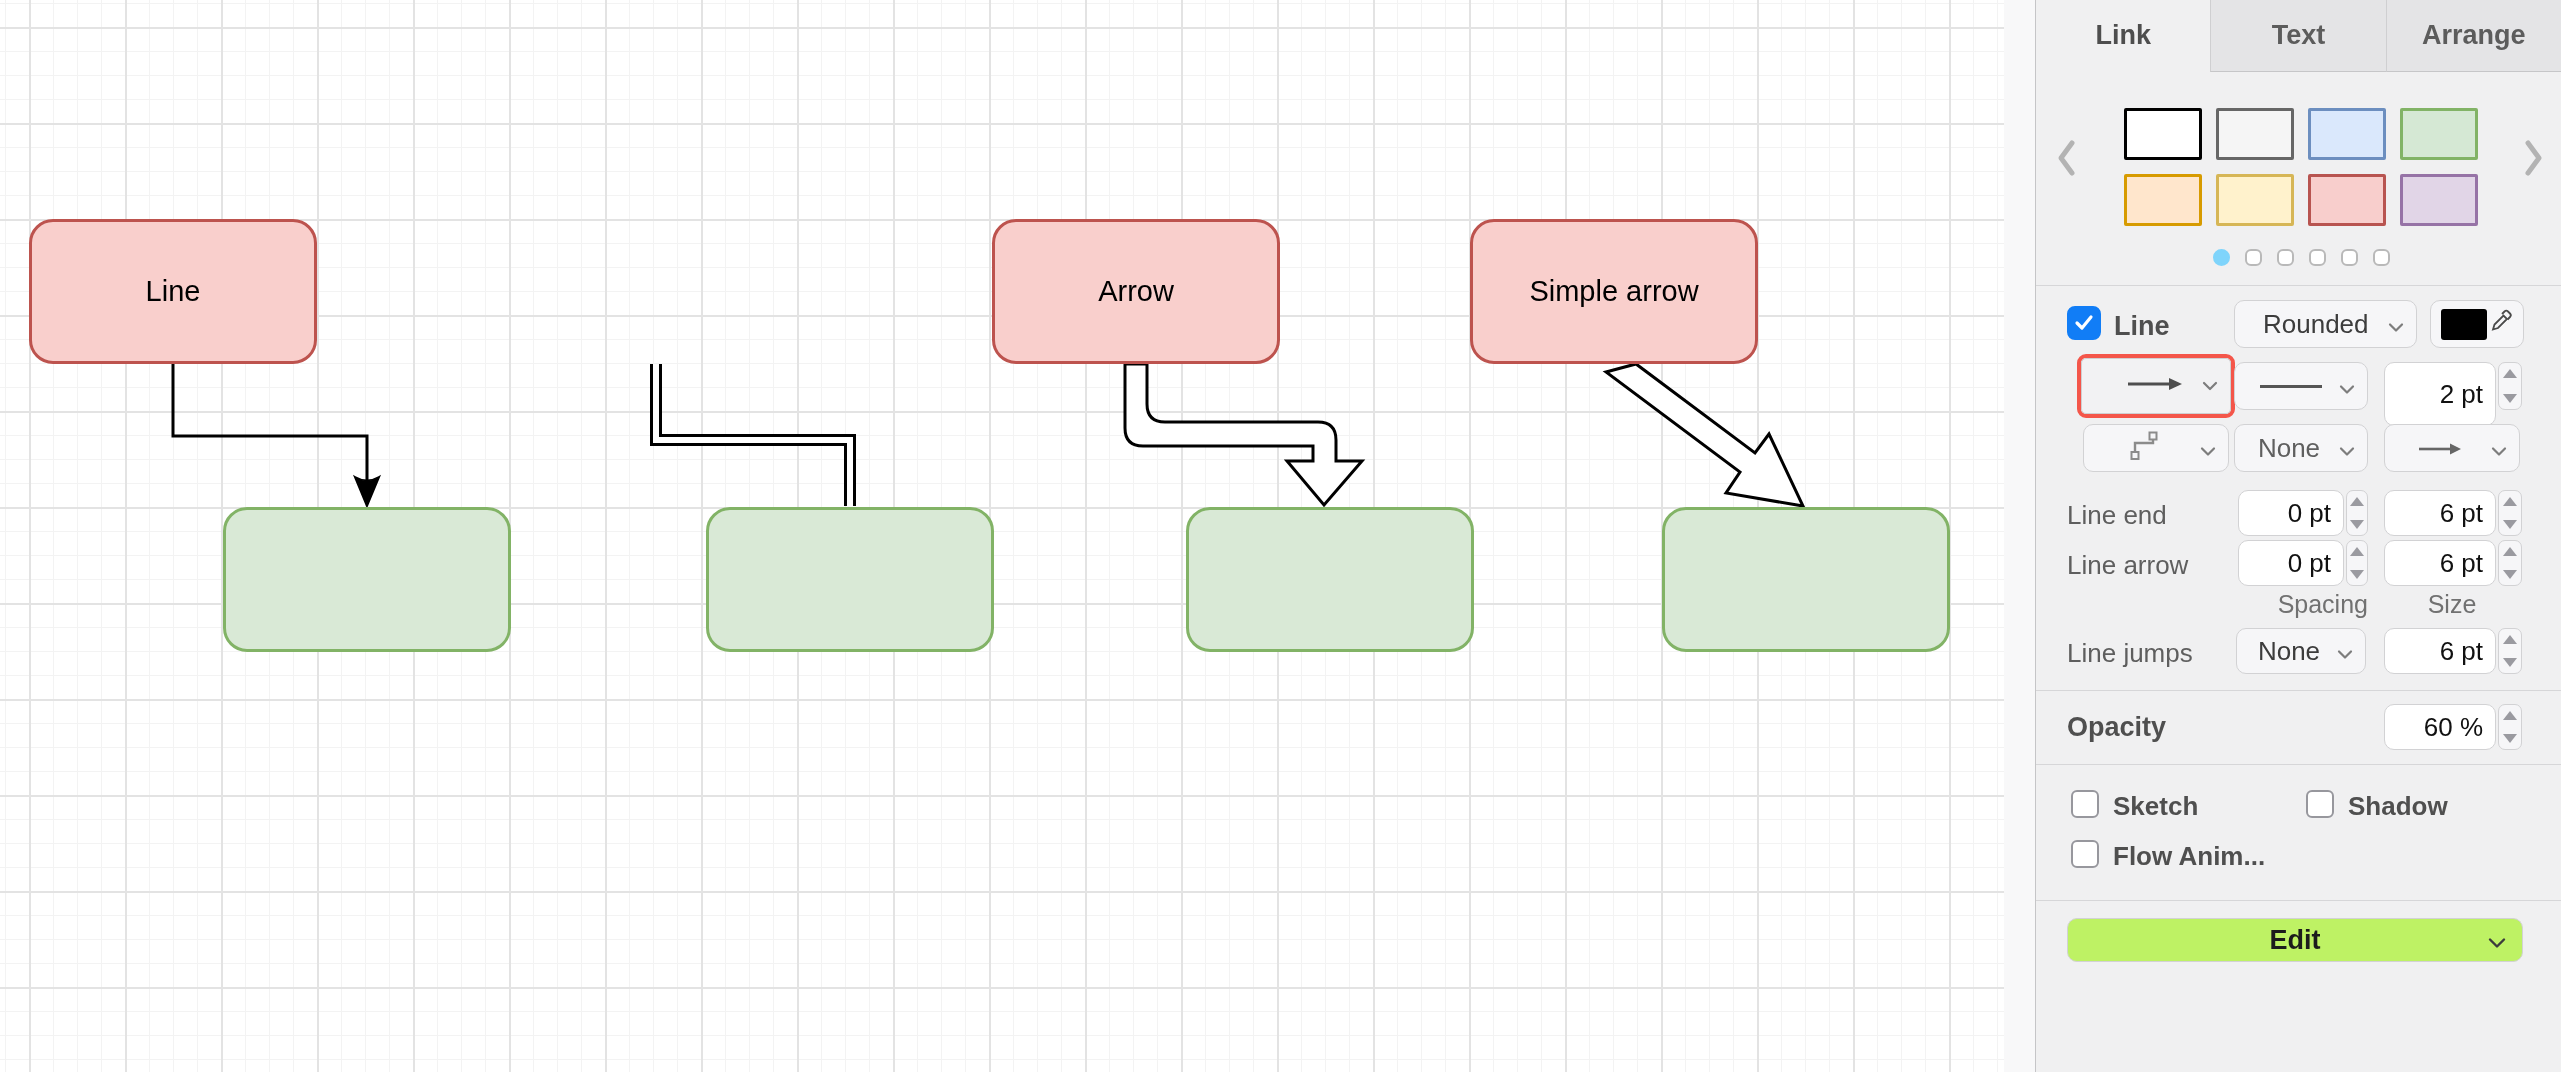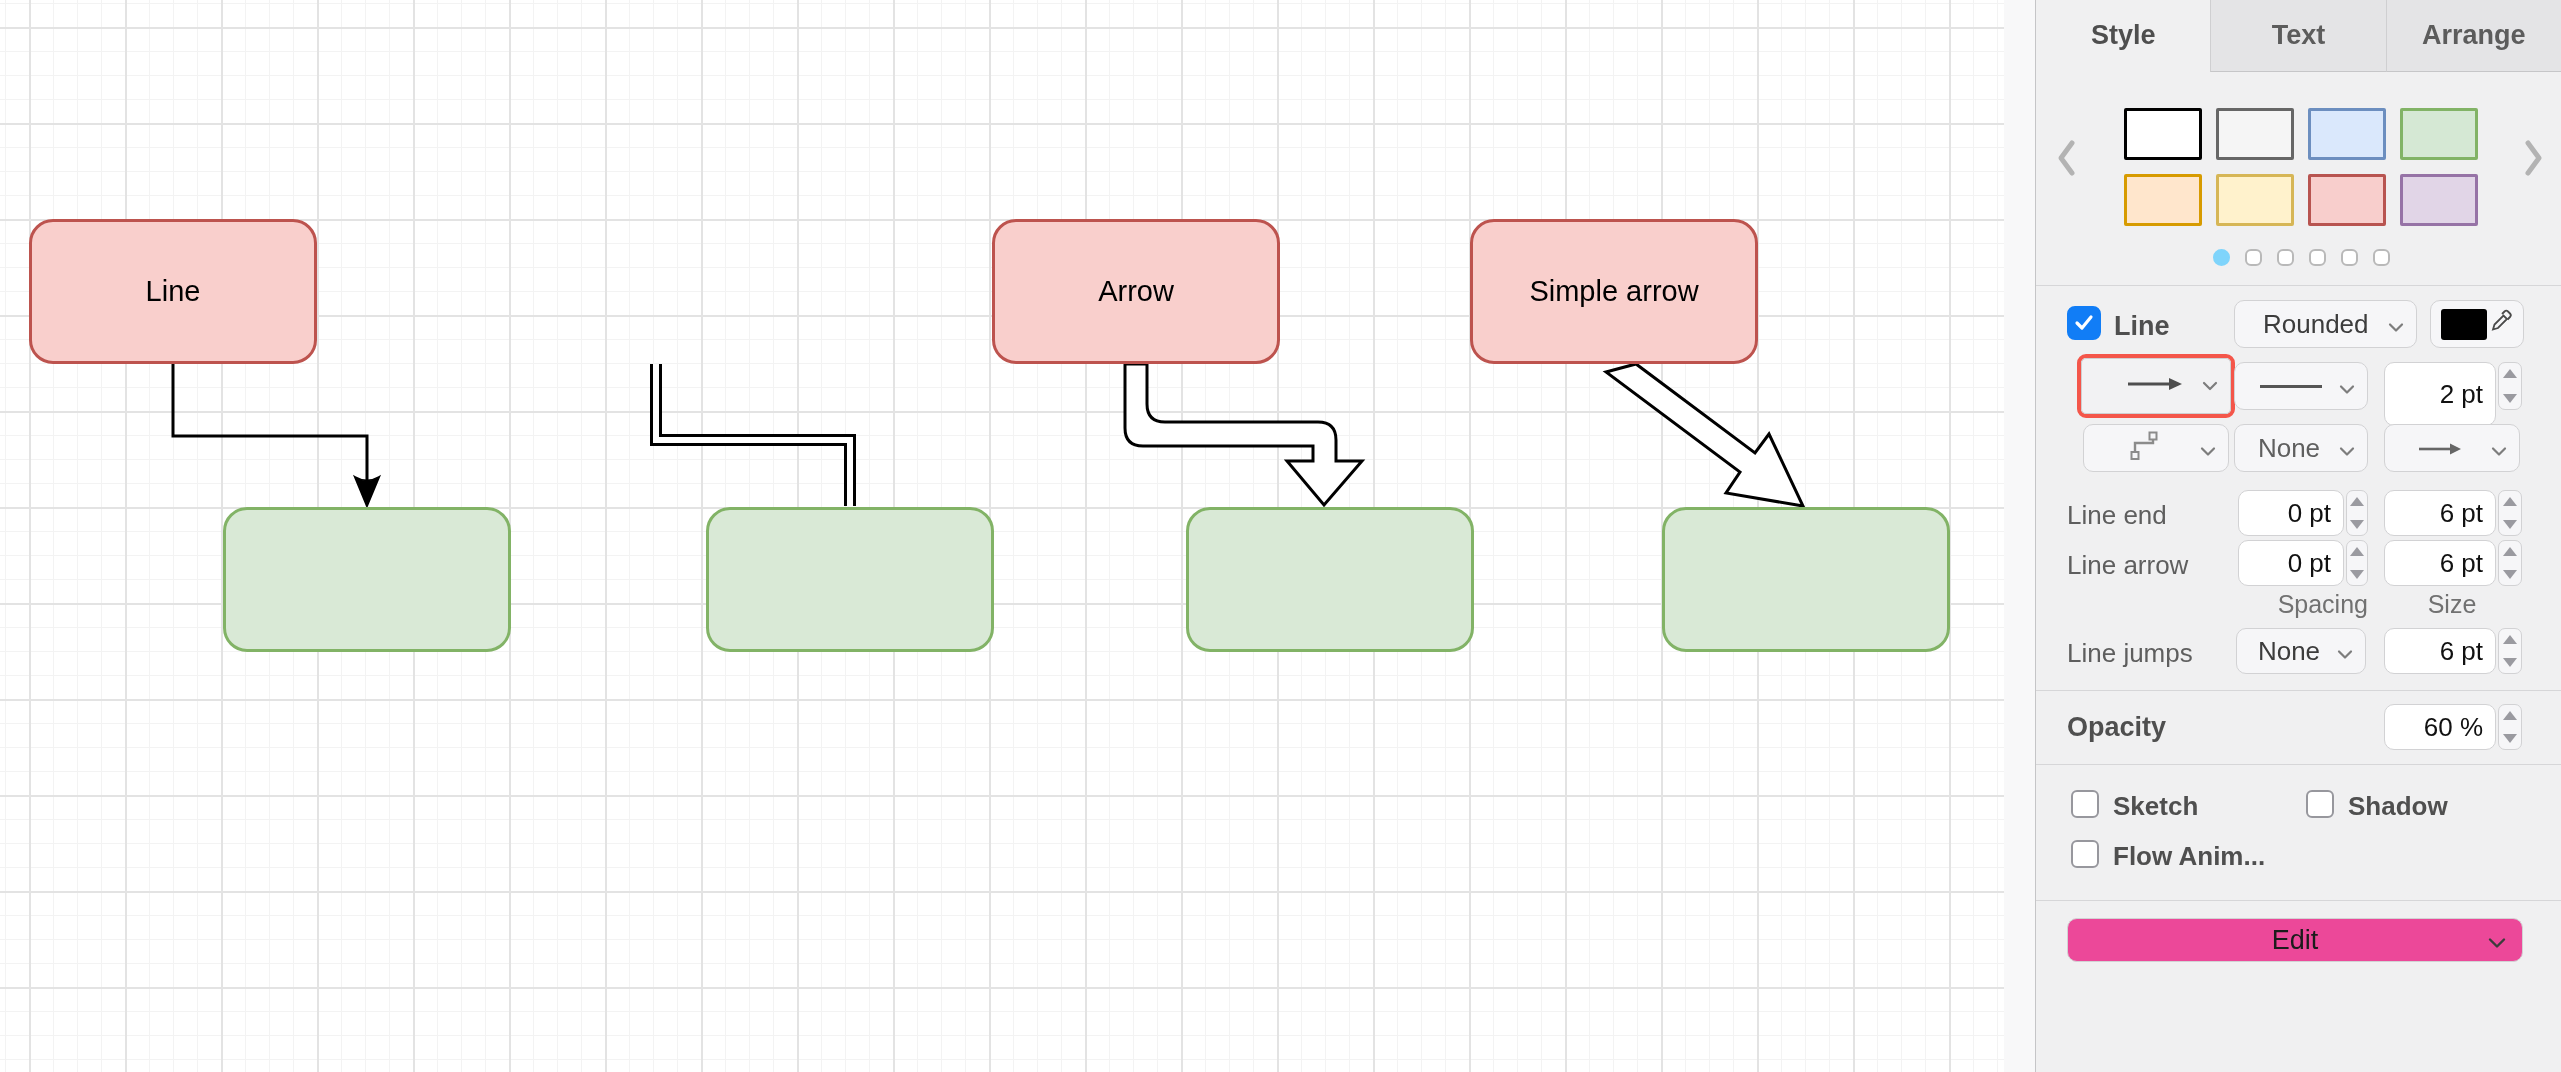--- a/index.html
+++ b/index.html
@@ -64,21 +64,21 @@
     display:flex;}
   .hl .inner{flex:1;margin:0;background:#f2f2f3;border:1px solid #cfcfd1;border-radius:5px;
     display:flex;align-items:center;justify-content:center;position:relative;}
   .hl .chev{position:absolute;right:12px;top:50%;transform:translateY(-50%);}
 
   .cb{position:absolute;width:28px;height:28px;background:#fff;border:2px solid #97979d;
     border-radius:6px;box-sizing:border-box;}
   .cb.big{width:34px;height:34px;border-radius:8px;background:var(--accent-blue,#117df6);
     border-color:var(--accent-blue,#117df6);display:flex;align-items:center;justify-content:center;}
 
-  .btn{background:#ec4899;}
+  .btn{background:#bef264;font-weight:bold;}
   .btn .t{pointer-events:none;}
   .hline{width:62px;height:3px;background:#555;}
 </style>
 </head>
 <body>
 
 <div class="stage">
 
   <div class="canvas">
 
@@ -119,21 +119,21 @@
     <div class="node green" style="left:706px;top:507px"></div>
     <div class="node green" style="left:1186px;top:507px"></div>
     <div class="node green" style="left:1662px;top:507px"></div>
   </div>
 
   <div class="gutter"></div>
 
   <div class="panel">
 
     <div class="tabs">
-      <div class="tab active">Style</div>
+      <div class="tab active">Link</div>
       <div class="tab">Text</div>
       <div class="tab">Arrange</div>
     </div>
 
     <div class="sidechev" style="left:18px;top:138px">
       <svg width="24" height="40" viewBox="0 0 24 40">
           <path d="M18 5 L7 20 L18 35" fill="none" stroke="#b3b3b3" stroke-width="5" stroke-linecap="round" stroke-linejoin="round"></path>
         </svg>
     </div>
     <div class="sidechev" style="left:486px;top:138px">

